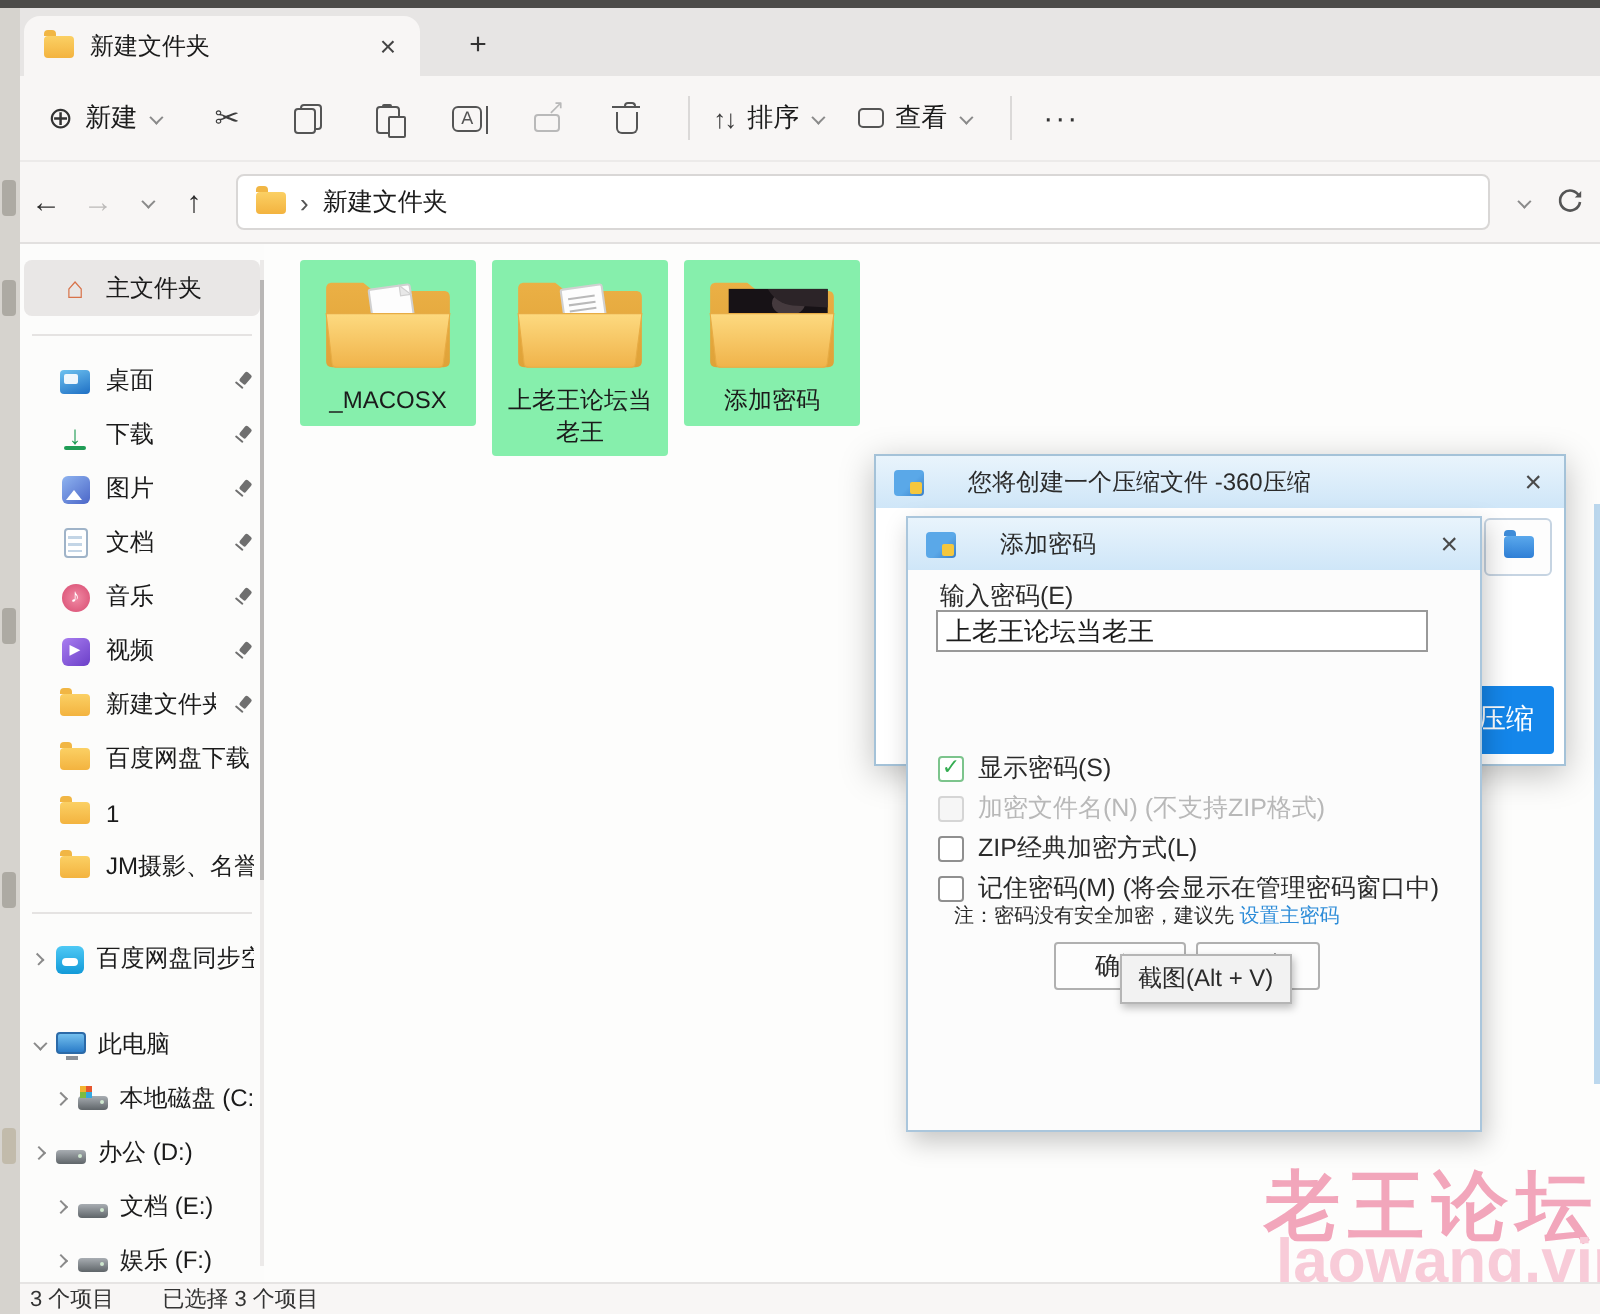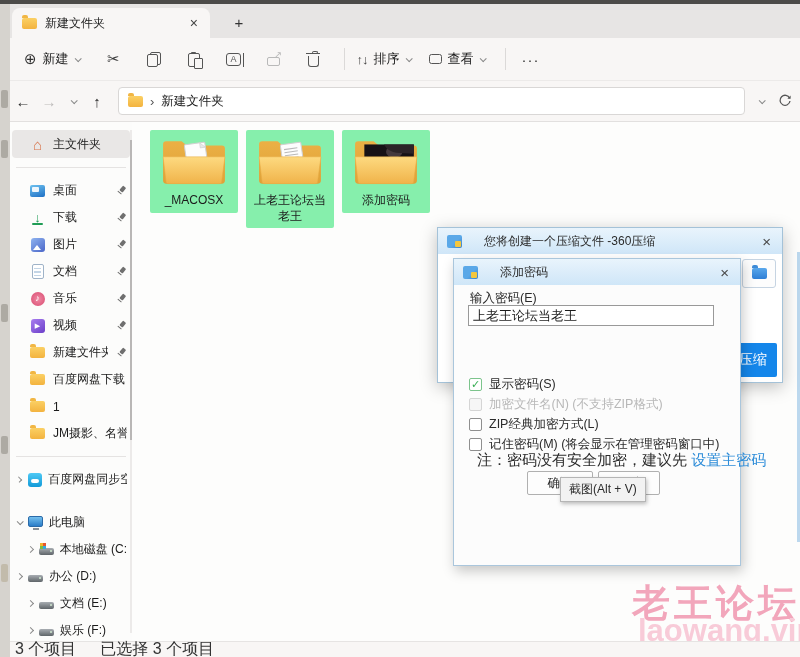--- a/index.html
+++ b/index.html
@@ -111,21 +111,21 @@
   .files { position:absolute; left:18px; top:8px; display:flex; gap:8px; align-items:flex-start; }
   .tile { background:#86efac; border-radius:2px; padding:6px 4px 4px; width:88px; display:flex; flex-direction:column; align-items:center; }
   .tile svg { display:block; }
   .tile-label { margin-top:3px; font-size:12px; line-height:1.3; color:#1b1b1b; text-align:center; word-break:break-all; }
 
   
   .wm1 { position:absolute; left:632px; top:578px; font-size:38px; font-weight:bold; letter-spacing:4px; z-index:3; }
   .wm2 { position:absolute; left:638px; top:613px; font-size:31px; font-weight:bold; z-index:3; }
 
   
-  .statusbar { position:absolute; left:10px; right:0; bottom:0; height:16px; background:#f8f6f5; border-top:1px solid #e6e4e3; display:flex; align-items:center; gap:24px; padding-left:5px; font-size:16px; color:#333; z-index:6; }
+  .statusbar { position:absolute; left:10px; right:0; bottom:0; height:16px; background:#f8f6f5; border-top:1px solid #e6e4e3; display:flex; align-items:center; gap:24px; padding-left:5px; font-size:11px; color:#333; z-index:6; }
 
   
   .zipico { width:15px; height:13px; border-radius:2px; background:linear-gradient(135deg,#5aa8e8 55%,#3a7fc8); position:relative; flex:none; }
   .zipico::after { content:""; position:absolute; right:1px; bottom:1px; width:6px; height:6px; background:#f5c73e; border-radius:1px; }
 
   .outer-dialog { position:absolute; left:437px; top:227px; width:346px; height:156px; background:#fff; border:1px solid #a4c2d8; box-shadow:0 4px 16px rgba(0,0,0,.25); z-index:5; }
   .dlg-titlebar { height:26px; background:linear-gradient(#e9f4fc,#cfe6f8); display:flex; align-items:center; gap:22px; padding:0 9px; }
   .dlg-title { font-size:12px; color:#2b2b2b; flex:1; white-space:nowrap; overflow:hidden; }
   .dlg-close { font-size:15px; color:#4a4a4a; line-height:1; padding:0 2px; }
   .browse-btn { position:absolute; right:6px; top:31px; width:34px; height:29px; background:#fdfdfd; border:1px solid #c6d4e2; border-radius:3px; display:flex; align-items:center; justify-content:center; }
@@ -134,21 +134,21 @@
   .inner-dialog { position:absolute; left:453px; top:258px; width:288px; height:308px; background:#fcfcfc; border:1px solid #aac6dc; box-shadow:2px 5px 12px rgba(0,0,0,.22); z-index:6; }
   .pw-label { position:absolute; left:16px; top:31px; font-size:12.5px; color:#2b2b2b; }
   .pw-input { position:absolute; left:14px; top:46px; width:246px; height:21px; border:1px solid #999; background:#fff; font-size:13px; padding:0 4px; font-family:inherit; color:#1b1b1b; border-radius:0; }
   .cbgroup { position:absolute; left:15px; top:115px; display:flex; flex-direction:column; }
   .cbrow { display:flex; align-items:center; gap:7px; height:20px; font-size:12.5px; color:#2b2b2b; }
   .cbrow.disabled { color:#b8b8b8; }
   .cb { width:13px; height:13px; border:1px solid #8f8f8f; background:#fff; border-radius:2px; flex:none; display:flex; align-items:center; justify-content:center; }
   .cb.checked { border-color:#7cc48c; }
   .cb.checked i { font-style:normal; font-size:11px; line-height:1; color:#35ad52; font-weight:bold; }
   .cb.disabled { border-color:#d5d5d5; background:#f6f6f6; }
-  .dlg-note { position:absolute; left:23px; top:192px; font-size:15px; color:#2b2b2b; white-space:nowrap; }
+  .dlg-note { position:absolute; left:23px; top:192px; font-size:10px; color:#2b2b2b; white-space:nowrap; }
   .dlg-note a { color:#2d8cd8; text-decoration:none; }
   .dlg-btn { position:absolute; top:212px; height:24px; background:#fdfdfd; border:1px solid #b0b0b0; border-radius:2px; font-size:12.5px; color:#2b2b2b; font-family:inherit; }
   .btn-confirm { left:73px; width:66px; }
   .btn-cancel { left:144px; width:62px; }
 
   .tooltip { position:absolute; left:560px; top:477px; background:#f2f2f2; border:1px solid #b5b5b5; box-shadow:1px 2px 4px rgba(0,0,0,.25); font-size:12px; color:#2b2b2b; padding:3px 8px; white-space:nowrap; z-index:8; }
 
   .bg-dialog-edge { position:absolute; right:0; top:252px; width:3px; height:290px; background:#bcd8ee; z-index:4; }
 </style>
 </head>

